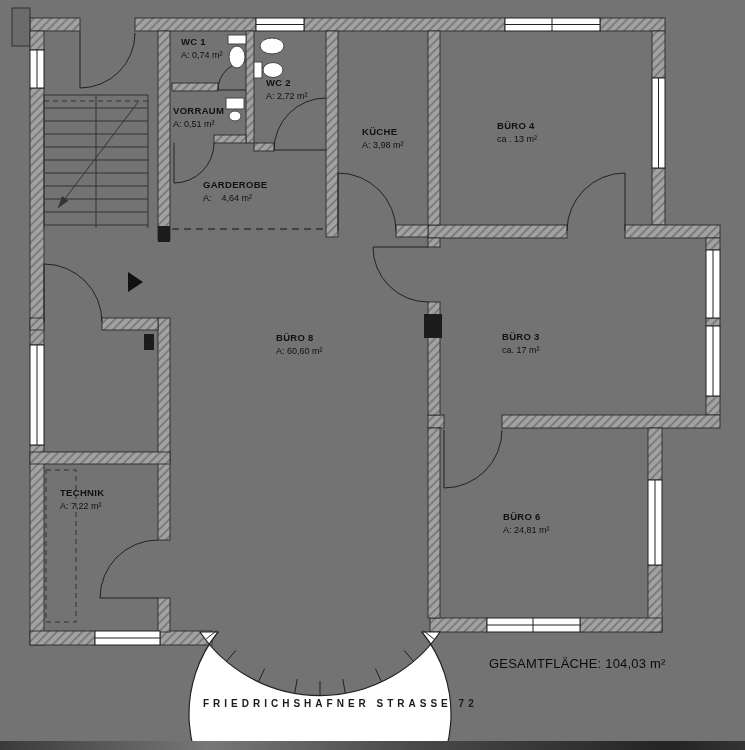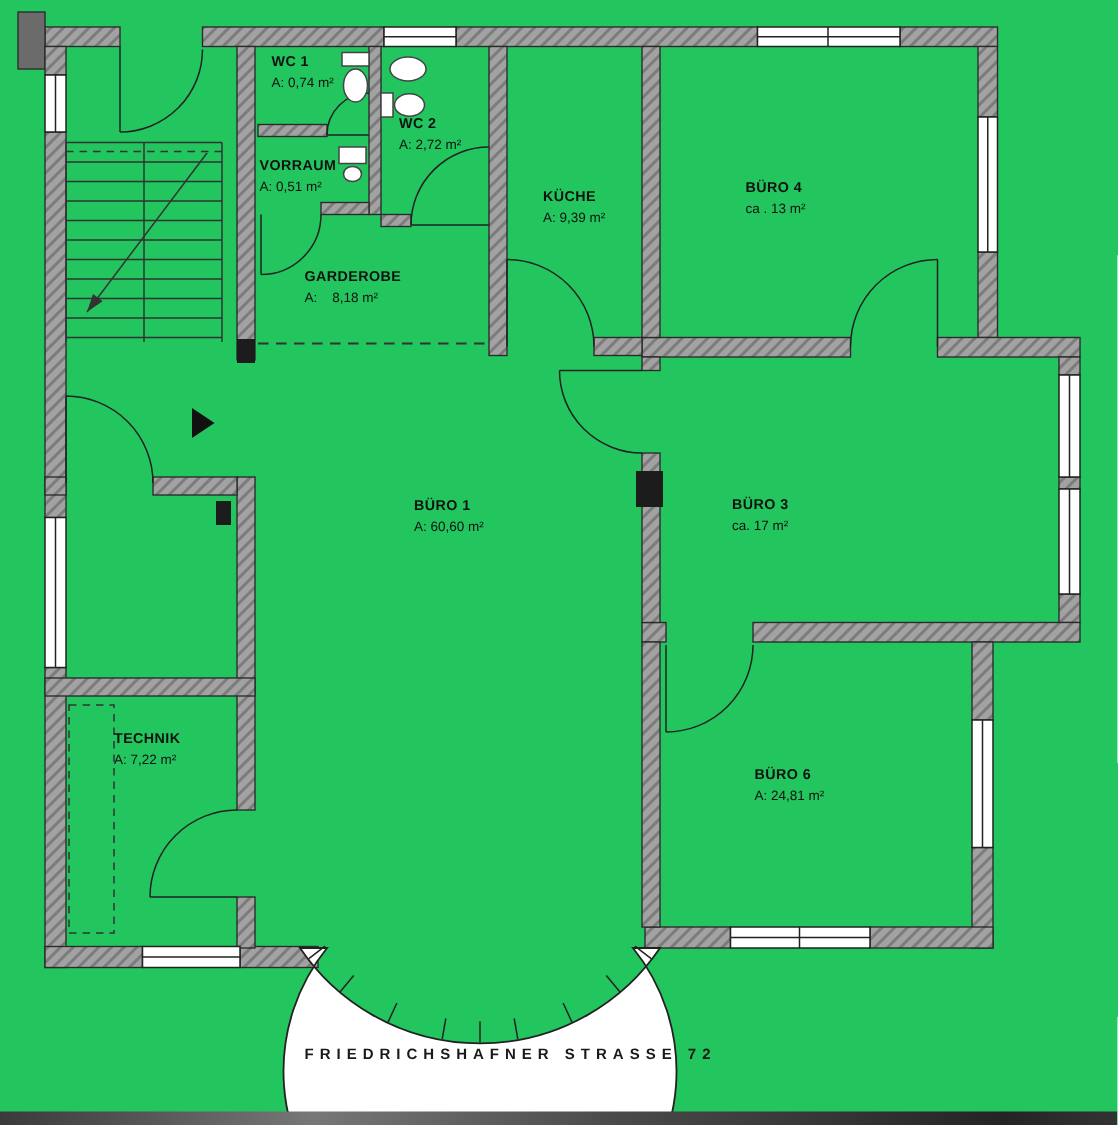--- a/index.html
+++ b/index.html
@@ -1,17 +1,17 @@
 <!DOCTYPE html>
 <html><head>
 <meta charset="utf-8">
 <style>
   html,body{margin:0;padding:0;background:#ffffff;}
   .page{
-    position:relative;width:745px;height:750px;background:#22c55e;
+    position:relative;width:745px;height:750px;background:#737373;
     font-family:"Liberation Sans",sans-serif;color:#111;overflow:hidden;
   }
   .plan-svg{position:absolute;left:0;top:0;}
   .room-label{position:absolute;line-height:1.2;}
   .room-name{font-size:9.5px;font-weight:bold;letter-spacing:.3px;white-space:pre;}
   .room-area{font-size:9px;margin-top:3px;white-space:pre;}
   .total-label{
     position:absolute;left:489px;top:656px;font-size:13px;letter-spacing:.2px;
     white-space:pre;color:#0d0d0d;
   }
@@ -257,43 +257,44 @@
   <div class="room-label" style="left:266px;top:77px">
     <div class="room-name">WC 2</div>
     <div class="room-area">A: 2,72 m²</div>
   </div>
   <div class="room-label" style="left:173px;top:105px">
     <div class="room-name">VORRAUM</div>
     <div class="room-area">A: 0,51 m²</div>
   </div>
   <div class="room-label" style="left:362px;top:126px">
     <div class="room-name">KÜCHE</div>
-    <div class="room-area">A: 9,39 m²</div>
+    <div class="room-area">A: 3,98 m²</div>
   </div>
   <div class="room-label" style="left:497px;top:120px">
     <div class="room-name">BÜRO 4</div>
     <div class="room-area">ca . 13 m²</div>
   </div>
   <div class="room-label" style="left:203px;top:179px">
     <div class="room-name">GARDEROBE</div>
-    <div class="room-area">A:    8,18 m²</div>
+    <div class="room-area">A:    4,64 m²</div>
   </div>
   <div class="room-label" style="left:276px;top:332px">
-    <div class="room-name">BÜRO 1</div>
+    <div class="room-name">BÜRO 8</div>
     <div class="room-area">A: 60,60 m²</div>
   </div>
-  <div class="room-label" style="left:488px;top:331px">
+  <div class="room-label" style="left:502px;top:331px">
     <div class="room-name">BÜRO 3</div>
     <div class="room-area">ca. 17 m²</div>
   </div>
-  <div class="room-label" style="left:76px;top:487px">
+  <div class="room-label" style="left:60px;top:487px">
     <div class="room-name">TECHNIK</div>
     <div class="room-area">A: 7,22 m²</div>
   </div>
   <div class="room-label" style="left:503px;top:511px">
     <div class="room-name">BÜRO 6</div>
     <div class="room-area">A: 24,81 m²</div>
   </div>
 
+  <div class="total-label">GESAMTFLÄCHE: 104,03 m²</div>
   <div class="street-label">FRIEDRICHSHAFNER STRASSE 72</div>
 
   <div class="scan-edge"></div>
 </div>
 
 </body></html>

